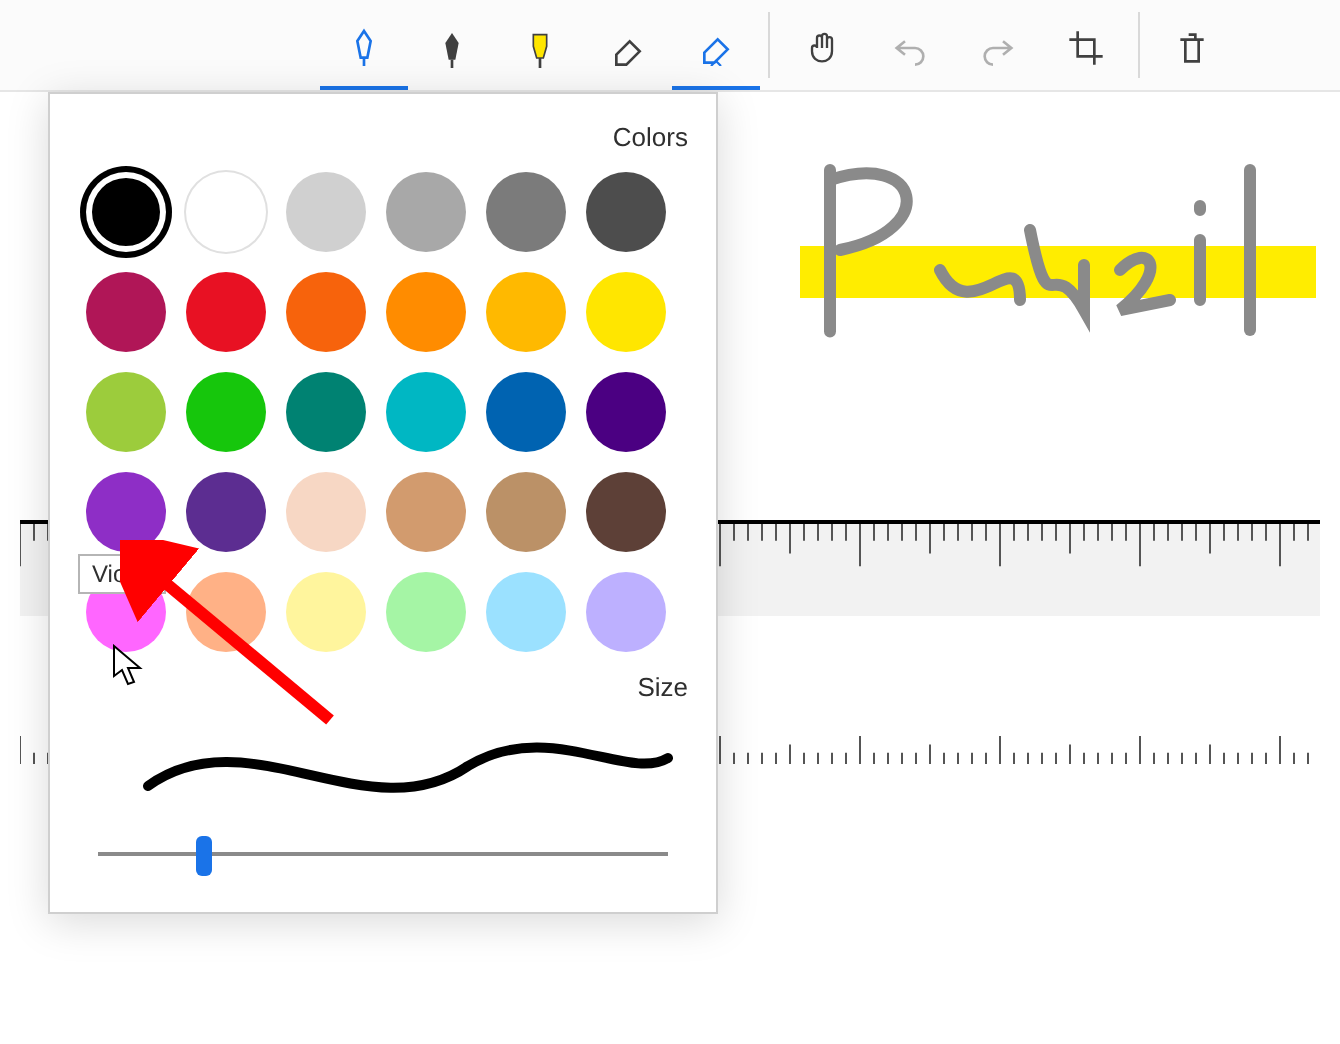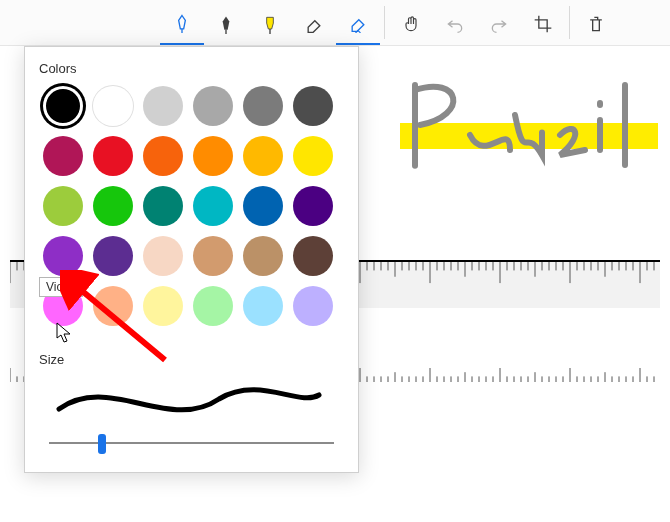--- a/index.html
+++ b/index.html
@@ -42,20 +42,21 @@
   .panel {
     position: absolute;
     left: 24px;
     top: 46px;
     width: 335px;
     background: #ffffff;
     border: 1px solid #cfcfcf;
     box-shadow: 0 4px 20px rgba(0,0,0,0.15);
     padding: 14px 14px 18px 14px;
     z-index: 5;
+    text-align: right;
   }
   .panel-label {
     color: #2f2f2f;
     margin-bottom: 10px;
   }
   .swatch-grid {
     display: grid;
     grid-template-columns: repeat(6, 40px);
     grid-auto-rows: 40px;
     gap: 10px 10px;
@@ -441,21 +442,21 @@
       <div class="swatch" style="background: rgb(210, 155, 110);"></div>
       <div class="swatch" style="background: rgb(187, 145, 103);"></div>
       <div class="swatch" style="background: rgb(93, 64, 55);"></div>
       <div class="swatch" style="background: rgb(255, 102, 255);"></div>
       <div class="swatch" style="background: rgb(255, 177, 134);"></div>
       <div class="swatch" style="background: rgb(255, 245, 157);"></div>
       <div class="swatch" style="background: rgb(165, 245, 165);"></div>
       <div class="swatch" style="background: rgb(155, 225, 255);"></div>
       <div class="swatch" style="background: rgb(189, 176, 255);"></div>
     </div>
-  <div class="panel-label" style="margin-top:20px">Size</div>
+  <div class="panel-label" style="margin-top:4px">Size</div>
   <svg class="size-curve" viewBox="0 0 280 44">
     <path d="M10 32 C 60 -4, 120 56, 170 22 C 210 -2, 250 30, 270 18" fill="none" stroke="#000" stroke-width="5" stroke-linecap="round"></path>
   </svg>
   <div class="slider-track">
     <div class="slider-rail"></div>
     <div class="slider-thumb" style="left: 48.6px;"></div>
   </div>
 </div>
 
 <div class="tooltip" style="left:39px; top:277px;">Violet</div>

